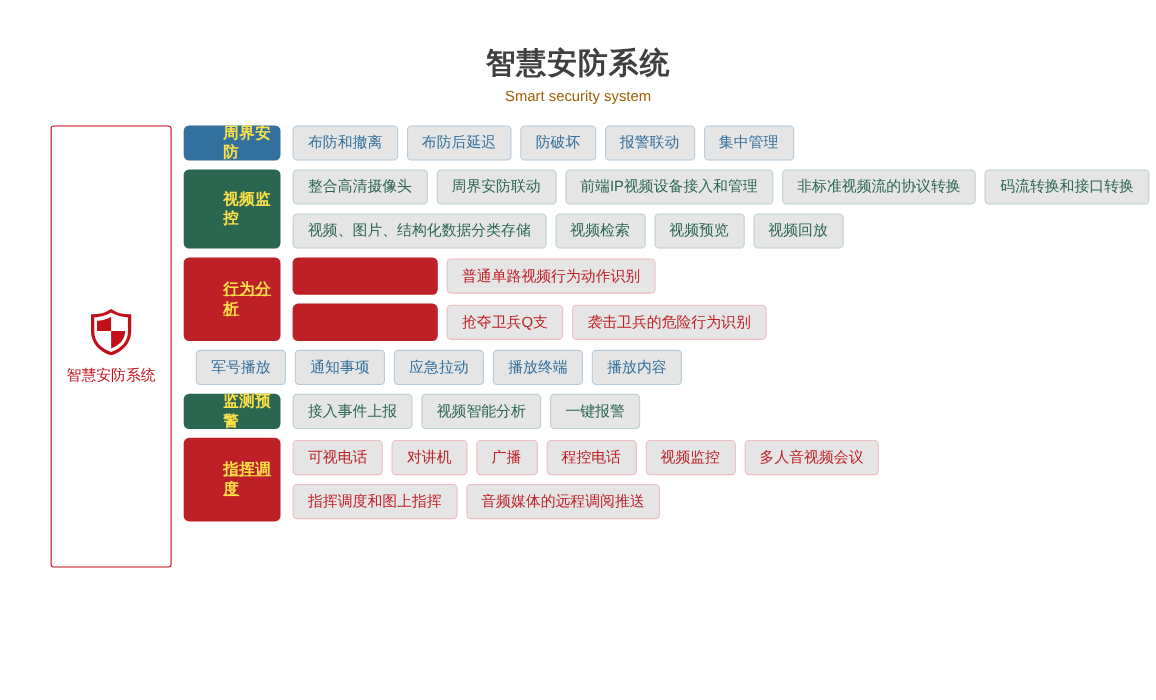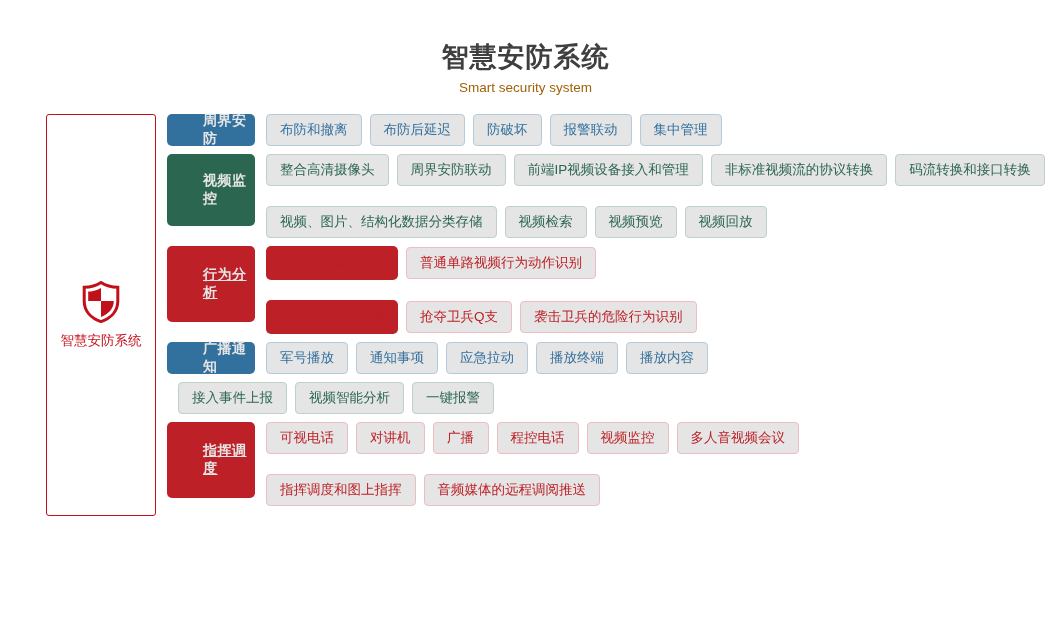--- a/index.html
+++ b/index.html
@@ -88,21 +88,21 @@
     display: flex;
     align-items: stretch;
     margin-bottom: 8px;
   }
   .cat-row:last-child { margin-bottom: 0; }
 
   .cat-label {
     width: 88px;
     flex: 0 0 88px;
     border-radius: 5px;
-    color: #e5e5e5;
+    color: #fde047;
     font-size: 14px;
     font-weight: bold;
     display: flex;
     align-items: center;
     justify-content: center;
     letter-spacing: 0.5px;
     box-sizing: border-box;
     padding-left: 36px;
   }
 
@@ -111,21 +111,21 @@
     display: flex;
     flex-direction: column;
     justify-content: center;
     flex: 1 1 auto;
   }
   .item-line {
     display: flex;
     align-items: center;
     flex-wrap: nowrap;
   }
-  .item-line + .item-line { margin-top: 20px; }
+  .item-line + .item-line { margin-top: 8px; }
 
   .chip {
     box-sizing: border-box;
     height: 32px;
     min-width: 56px;
     padding: 0 13px;
     border-radius: 4px;
     background: #e5e5e5;
     display: inline-flex;
     align-items: center;
@@ -232,33 +232,33 @@
           </div>
           <div class="item-line">
             <div class="chip sub">危险行为识别功能</div>
             <div class="chip">抢夺卫兵Q支</div>
             <div class="chip">袭击卫兵的危险行为识别</div>
           </div>
         </div>
       </div>
 
       <div class="cat-row row-4 t-blue">
-        <div class="cat-label">广播通知</div>
         <div class="cat-items">
           <div class="item-line">
             <div class="chip">军号播放</div>
             <div class="chip">通知事项</div>
             <div class="chip">应急拉动</div>
             <div class="chip">播放终端</div>
             <div class="chip">播放内容</div>
           </div>
         </div>
       </div>
 
       <div class="cat-row row-5 t-green">
+        <div class="cat-label">监测预警</div>
         <div class="cat-items">
           <div class="item-line">
             <div class="chip">接入事件上报</div>
             <div class="chip">视频智能分析</div>
             <div class="chip">一键报警</div>
           </div>
         </div>
       </div>
 
       <div class="cat-row row-6 t-red">

